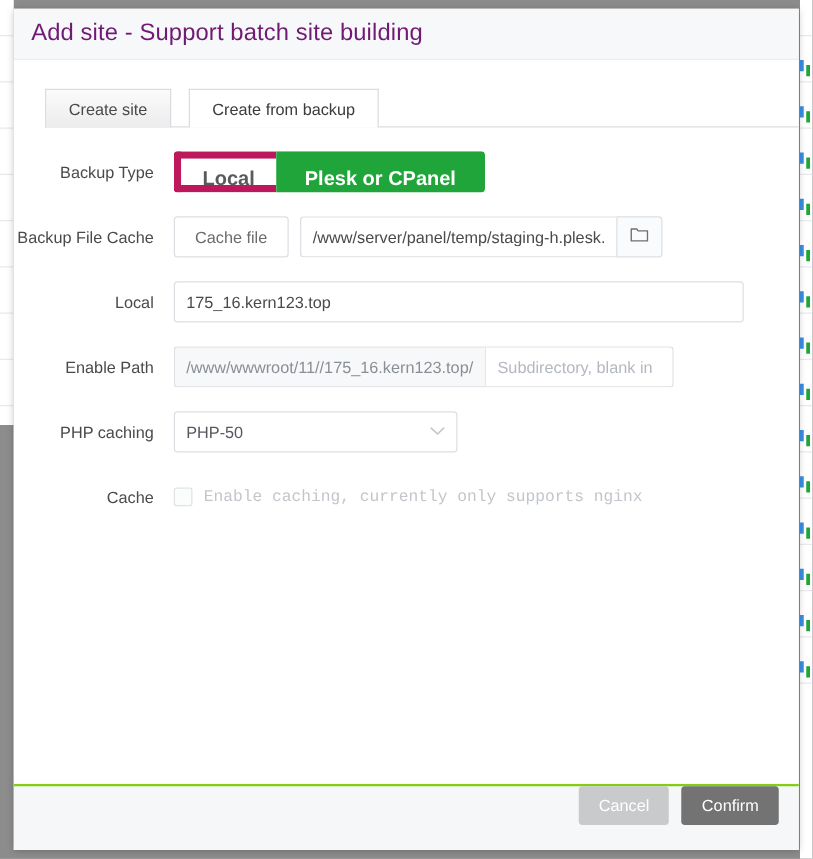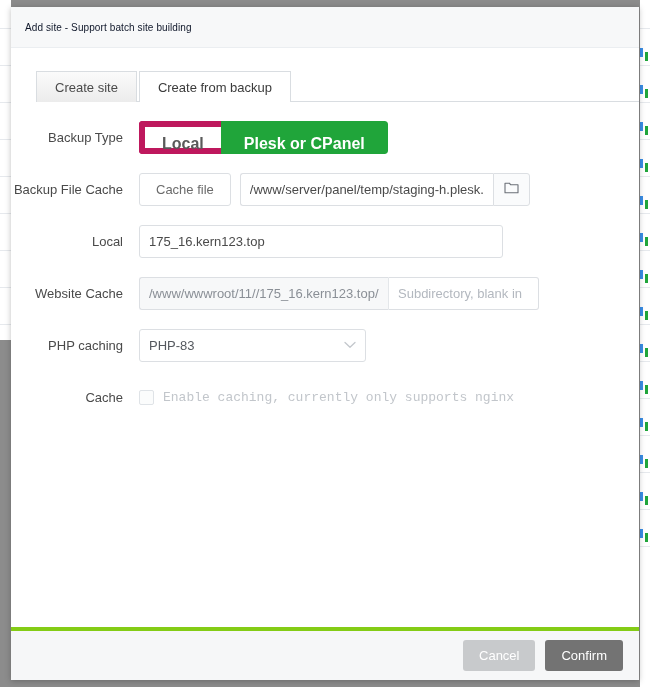--- a/index.html
+++ b/index.html
@@ -83,22 +83,22 @@
     height: 41px;
     min-height: 41px;
     background: #f7f8f9;
     border-bottom: 1px solid #ebeef1;
     display: flex;
     align-items: center;
     padding: 0 0 0 14px;
     box-sizing: border-box;
   }
   #modal-title {
-    font-size: 10px;
-    color: #0f172a;
+    font-size: 19px;
+    color: #701a75;
     letter-spacing: .1px;
   }
 
   
   #modal-body {
     flex: 1 1 auto;
     padding: 0;
     position: relative;
     background: #fff;
     overflow: hidden;
@@ -132,21 +132,21 @@
     border: 1px solid #d9dde1;
     border-bottom: none;
     vertical-align: bottom;
     cursor: pointer;
     background: #fff;
     z-index: 2;
   }
   .tab.inactive {
     background: linear-gradient(#fbfbfb, #ececec);
     color: #4a4a4a;
-    margin-right: 2px;
+    margin-right: 14px;
   }
   .tab.active {
     background: #ffffff;
     color: #3b3b3b;
     z-index: 3;
   }
   .tab.active::after {
     content: "";
     position: absolute;
     left: 0; right: 0;
@@ -357,23 +357,23 @@
     font-size: 13px;
     color: #c2c6cb;
     font-family: Liberation Mono, monospace;
   }
 
   
   #modal-footer {
     height: 53px;
     min-height: 53px;
     background: #f6f7f8;
-    border-top: 4px solid #84cc16;
-    display: flex;
-    align-items: center;
+    border-top: 2px solid #84cc16;
+    display: flex;
+    align-items: flex-start;
     justify-content: flex-end;
     padding-right: 16px;
     box-sizing: border-box;
   }
   .footer-btn {
     height: 31px;
     min-width: 70px;
     padding: 0 16px;
     box-sizing: border-box;
     border: none;
@@ -492,39 +492,39 @@
                 </svg>
               </span>
             </div>
           </div>
         </div>
       </div>
 
       <div class="form-row">
         <div class="row-label">Local</div>
         <div class="row-control">
-          <input class="input" style="width: 364px;" type="text" value="175_16.kern123.top">
+          <input class="input" style="width: 456px;" type="text" value="175_16.kern123.top">
         </div>
       </div>
 
       <div class="form-row">
-        <div class="row-label">Website Cache</div>
+        <div class="row-label">Enable Path</div>
         <div class="row-control">
           <div class="split-group">
             <div class="prefix" style="width:250px;">/www/wwwroot/11//175_16.kern123.top/</div>
             <input class="suffix" style="width: 150px;" type="text" placeholder="Subdirectory, blank in">
           </div>
         </div>
       </div>
 
       <div class="form-row">
         <div class="row-label">PHP caching</div>
         <div class="row-control">
           <div class="select-wrap">
-            <div class="select-box">PHP-83</div>
+            <div class="select-box">PHP-50</div>
             <span class="select-chevron">
               <svg width="12" height="8" viewBox="0 0 12 8" fill="none" xmlns="http://www.w3.org/2000/svg">
                 <path d="M1 1.5L6 6.2l5-4.7" stroke="#c3c7cc" stroke-width="1.3" fill="none" stroke-linecap="round" stroke-linejoin="round"></path>
               </svg>
             </span>
           </div>
         </div>
       </div>
 
       <div class="form-row">

